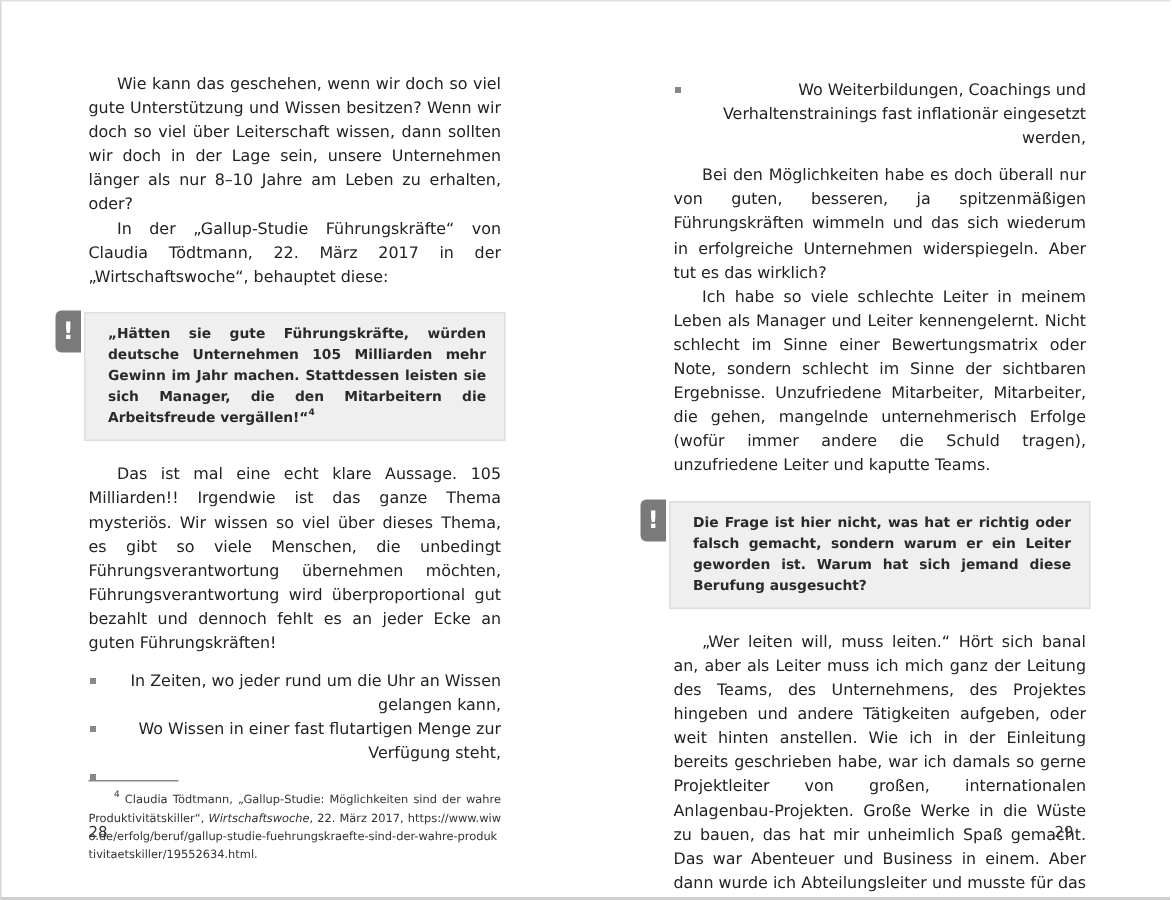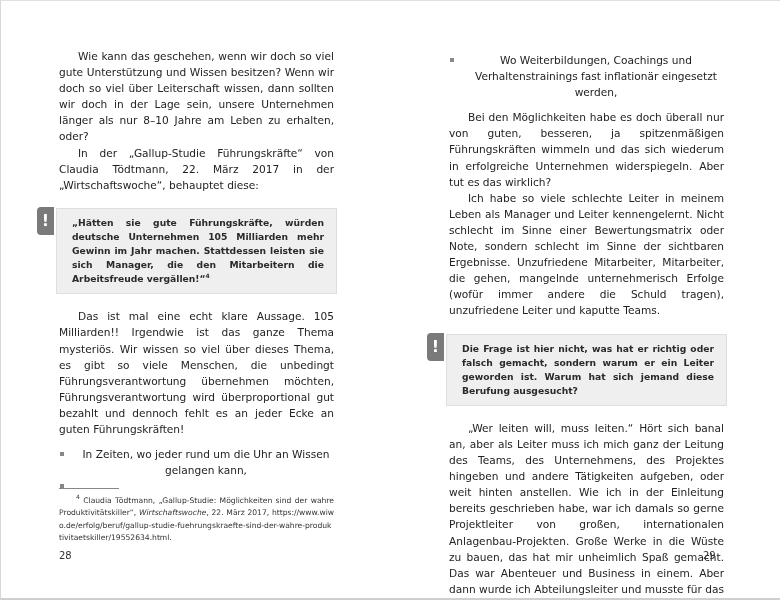--- a/index.html
+++ b/index.html
@@ -73,40 +73,40 @@
       <div style="height:15px"></div>
       <div class="callout" style="margin-left:-3px; margin-right:-3px; padding-left:15px;">
         <div class="callout-icon">!</div>
         <span>„Hätten sie gute Führungskräfte, würden deutsche Unternehmen 105 Milliarden mehr Gewinn im Jahr machen. Stattdessen leisten sie sich Manager, die den Mitarbeitern die Arbeitsfreude vergällen!“</span><span class="sup">4</span>
       </div>
       <div style="height:14px"></div>
 
       <p class="indent">Das ist mal eine echt klare Aussage. 105 Milliarden!! Irgendwie ist das ganze Thema mysteriös. Wir wissen so viel über dieses Thema, es gibt so viele Menschen, die unbedingt Führungsverantwortung übernehmen möchten, Führungsverantwortung wird überproportional gut bezahlt und dennoch fehlt es an jeder Ecke an guten Führungskräften!</p>
       <div style="height:9px"></div>
 
-      <ul class="bullets" style="text-align:center;">
+      <ul class="bullets" style="text-align:right;">
         <li><span class="bullet"></span><span>In Zeiten, wo jeder rund um die Uhr an Wissen gelangen kann,</span></li>
-        <li><span class="bullet"></span></li>
+        <li><span class="bullet"></span><span>Wo Wissen in einer fast flutartigen Menge zur Verfügung steht,</span></li>
         <li><span class="bullet"></span></li>
       </ul>
 
       <div style="height:10px"></div>
       <div class="footnote-rule"></div>
       <div style="height:6px"></div>
       <p class="footnote">
         <span class="sup">4</span>
         <span>Claudia Tödtmann, „Gallup-Studie: Möglichkeiten sind der wahre Produktivitätskiller“, </span><span class="ital">Wirtschaftswoche</span><span style="word-break:break-all;">, 22. März 2017, https://www.wiwo.de/erfolg/beruf/gallup-studie-fuehrungskraefte-sind-der-wahre-produktivitaetskiller/19552634.html.</span>
       </p>
     </div>
     <div class="page-number">28</div>
   </div>
 
   <div class="page right">
     <div class="col">
-      <ul class="bullets" style="text-align:center;">
+      <ul class="bullets" style="text-align:right;">
         <li><span class="bullet"></span><span>Wo Weiterbildungen, Coachings und Verhaltenstrainings fast inflationär eingesetzt werden,</span></li>
       </ul>
       <div style="height:9px"></div>
       <p class="indent">Bei den Möglichkeiten habe es doch überall nur von guten, besseren, ja spitzenmäßigen Führungskräften wimmeln und das sich wiederum in erfolgreiche Unternehmen widerspiegeln. Aber tut es das wirklich?</p>
       <p class="indent">Ich habe so viele schlechte Leiter in meinem Leben als Manager und Leiter kennengelernt. Nicht schlecht im Sinne einer Bewertungsmatrix oder Note, sondern schlecht im Sinne der sichtbaren Ergebnisse. Unzufriedene Mitarbeiter, Mitarbeiter, die gehen, mangelnde unternehmerisch Erfolge (wofür immer andere die Schuld tragen), unzufriedene Leiter und kaputte Teams.</p>
 
       <div style="height:15px"></div>
       <div class="callout" style="margin-left:-3px; margin-right:-3px; padding-left:15px;">
         <div class="callout-icon">!</div>
         <span>Die Frage ist hier nicht, was hat er richtig oder falsch gemacht, sondern warum er ein Leiter geworden ist. Warum hat sich jemand diese Berufung ausgesucht?</span>

